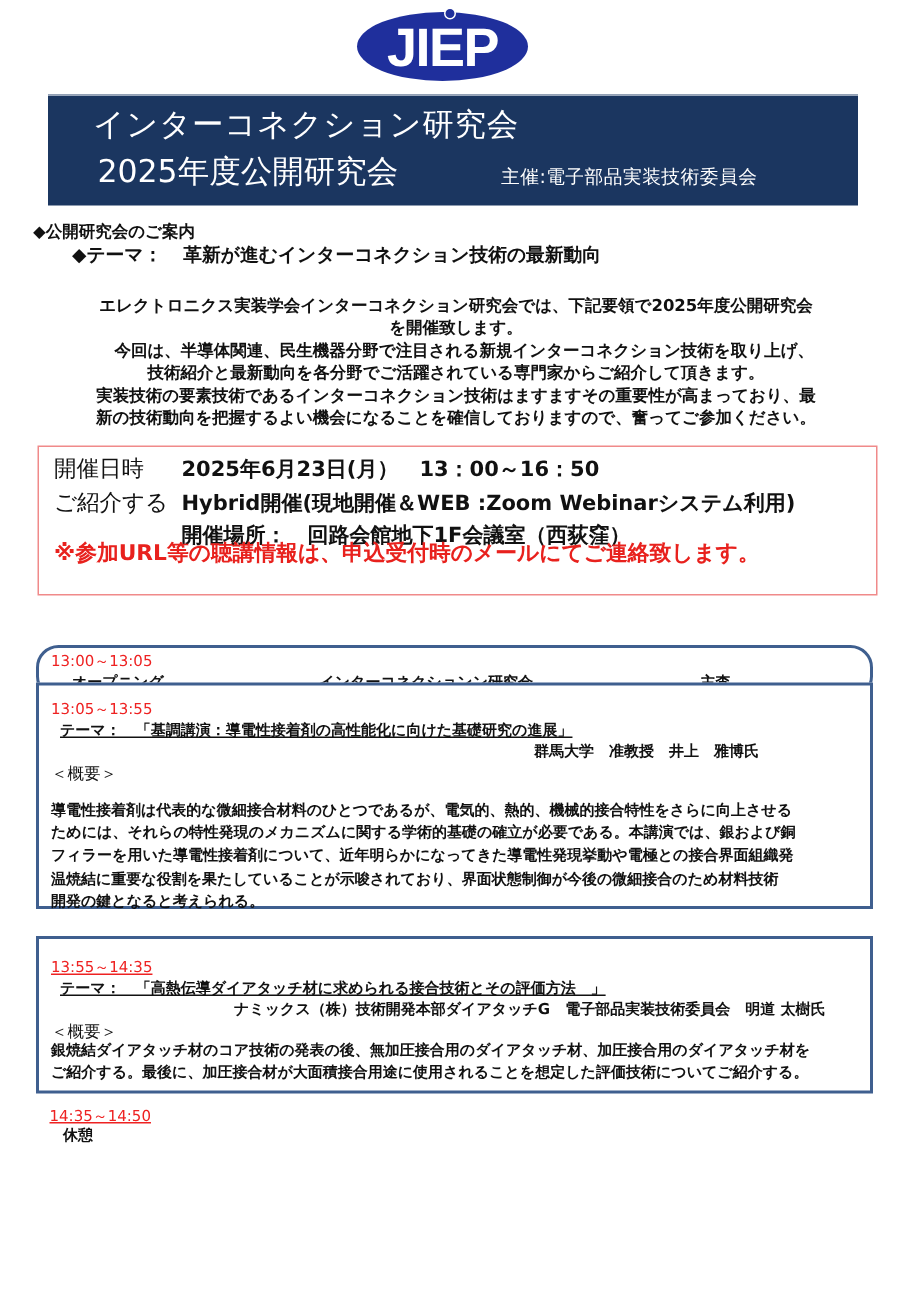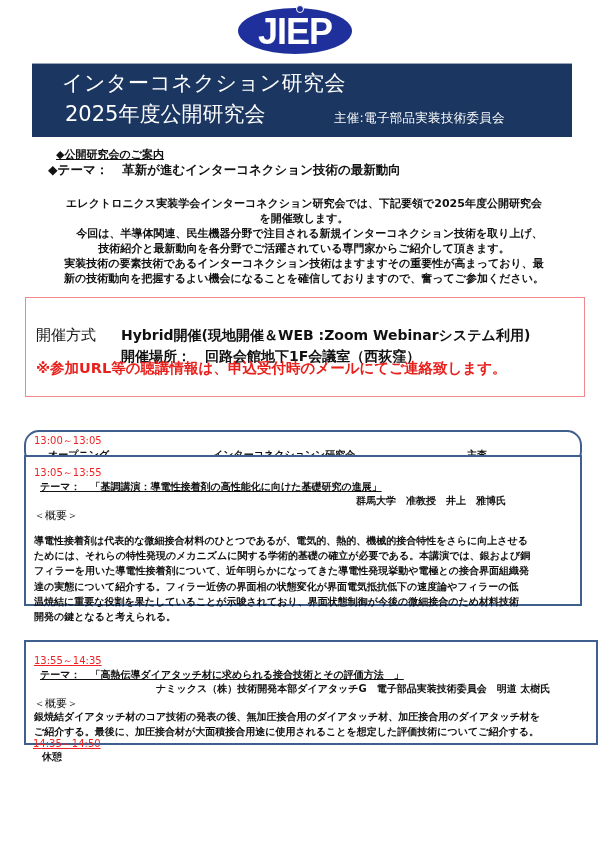--- a/index.html
+++ b/index.html
@@ -9,21 +9,21 @@
   
   #logo { left:236px; top:4px; width:118px; height:52px; }
   
   #header { left:32px; top:63px; width:540px; height:73px; background:#1b3660;
             border-top:1px solid #9aa7bb; color:#fff; }
   #header .t1 { position:absolute; left:30px; top:5px; font-size:21px; letter-spacing:0.5px; }
   #header .t2 { position:absolute; left:33px; top:36px; font-size:21px; }
   #header .t3 { position:absolute; left:302px; top:46px; font-size:12.5px; letter-spacing:0.3px; }
   
   .intro-h { font-size:11px; font-weight:bold; }
-  #intro1 { left:56px; top:147px;text-decoration:underline; }
+  #intro1 { left:22px; top:147px; }
   #intro2 { left:48px; top:162px; font-size:12.5px; }
   #intro2 .sp { display:inline-block; width:14px; }
   #body-text { left:38px; top:196px; width:532px; font-size:11px; font-weight:bold; line-height:15px;text-align:center; }
   #body-text p { margin:0; white-space:nowrap; }
   
   #info { left:25px; top:297px; width:558px; height:98px; border:1.5px solid #f08a8a; }
   #info .row { position:absolute; left:10px; white-space:nowrap; }
   #info .lbl { font-size:15px; font-weight:normal; display:inline-block; width:85px; }
   #info .val { font-size:14px; font-weight:bold; }
   #info .r1 { top:4px; } #info .r2 { top:27px; } #info .r3 { top:50px; left:95px; font-size:14px; font-weight:bold; }
@@ -31,21 +31,21 @@
   
   .sbox { position:absolute; left:24px; width:554px; border:2px solid #3f5f8f; background:#fff; }
   .time { position:absolute; left:8px; color:#ee2222; font-size:10px; }
   .time.u { text-decoration:underline; }
   .line { position:absolute; font-size:10px; font-weight:bold; white-space:nowrap; }
   .theme { text-decoration:underline; }
   .para { position:absolute; left:8px; width:540px; font-size:10px; font-weight:bold; line-height:15.2px; }
   .para p { margin:0; white-space:nowrap; }
   #sb1 { top:430px; height:32px;border-radius:15px; }
   #sb2 { top:455px; height:147px; }
-  #sb3 { top:640px; height:101px;padding-left:16px; }
+  #sb3 { top:624px; height:101px; }
   #brk-time { left:33px; top:737px; color:#ee2222; font-size:10px; text-decoration:underline; }
   #brk-lbl { left:42px; top:750px; font-size:10px; font-weight:bold; }
 </style>
 </head>
 <body>
 
 <div id="logo" class="abs">
   <svg width="118" height="52" viewBox="0 0 118 52">
     <ellipse cx="59" cy="27" rx="57" ry="23" fill="#1f2f9c"></ellipse>
     <text x="59" y="40" text-anchor="middle" font-family="Liberation Sans, sans-serif" font-weight="bold" font-size="36" fill="#ffffff" letter-spacing="-1">JIEP</text>
@@ -67,22 +67,25 @@
 <div id="body-text" class="abs">
   <p>エレクトロニクス実装学会インターコネクション研究会では、下記要領で2025年度公開研究会</p>
   <p>を開催致します。</p>
   <p>　今回は、半導体関連、民生機器分野で注目される新規インターコネクション技術を取り上げ、</p>
   <p>技術紹介と最新動向を各分野でご活躍されている専門家からご紹介して頂きます。</p>
   <p>実装技術の要素技術であるインターコネクション技術はますますその重要性が高まっており、最</p>
   <p>新の技術動向を把握するよい機会になることを確信しておりますので、奮ってご参加ください。</p>
 </div>
 
 <div id="info" class="abs">
+  <div class="row r1">
+    <span class="lbl">開催日時</span><span class="val">2025年6月23日(月）　13：00～16：50</span>
+  </div>
   <div class="row r2">
-    <span class="lbl">開催方式</span><span class="val">Hybrid開催(現地開催＆WEB :Zoom Webinarシステム利用)</span>
+    <span class="lbl">ご紹介する</span><span class="val">Hybrid開催(現地開催＆WEB :Zoom Webinarシステム利用)</span>
   </div>
   <div class="row r3">開催場所：　回路会館地下1F会議室（西荻窪）</div>
   <div class="row r4">※参加URL等の聴講情報は、申込受付時のメールにてご連絡致します。</div>
 </div>
 
 <div id="sb1" class="sbox">
   <div class="time" style="top:2px;">13:00～13:05</div>
   <div class="line" style="left:22px; top:16px;">オープニング</div>
   <div class="line" style="left:187px; top:16px;">インターコネクションン研究会</div>
   <div class="line" style="left:441px; top:16px;">主査</div>
@@ -90,21 +93,20 @@
 
 <div id="sb2" class="sbox">
   <div class="time" style="top:9px;">13:05～13:55</div>
   <div class="line theme" style="left:14px; top:23px;">テーマ：　「基調講演：導電性接着剤の高性能化に向けた基礎研究の進展」</div>
   <div class="line" style="left:330px; top:37px;">群馬大学　准教授　井上　雅博氏</div>
   <div class="line" style="left:8px; top:51px; font-size:11px; font-weight:normal;">＜概要＞</div>
   <div class="para" style="top:64px;margin-top:12px;">
     <p>導電性接着剤は代表的な微細接合材料のひとつであるが、電気的、熱的、機械的接合特性をさらに向上させる</p>
     <p>ためには、それらの特性発現のメカニズムに関する学術的基礎の確立が必要である。本講演では、銀および銅</p>
     <p>フィラーを用いた導電性接着剤について、近年明らかになってきた導電性発現挙動や電極との接合界面組織発</p>
-    <p>達の実態について紹介する。フィラー近傍の界面相の状態変化が界面電気抵抗低下の速度論やフィラーの低</p>
     <p>温焼結に重要な役割を果たしていることが示唆されており、界面状態制御が今後の微細接合のため材料技術</p>
     <p>開発の鍵となると考えられる。</p>
   </div>
 </div>
 
 <div id="sb3" class="sbox">
   <div class="time u" style="top:12px;">13:55～14:35</div>
   <div class="line theme" style="left:14px; top:26px;">テーマ：　「高熱伝導ダイアタッチ材に求められる接合技術とその評価方法　」</div>
   <div class="line" style="left:130px; top:40px;">ナミックス（株）技術開発本部ダイアタッチG　電子部品実装技術委員会　明道 太樹氏</div>
   <div class="line" style="left:8px; top:54px; font-size:11px; font-weight:normal;">＜概要＞</div>

